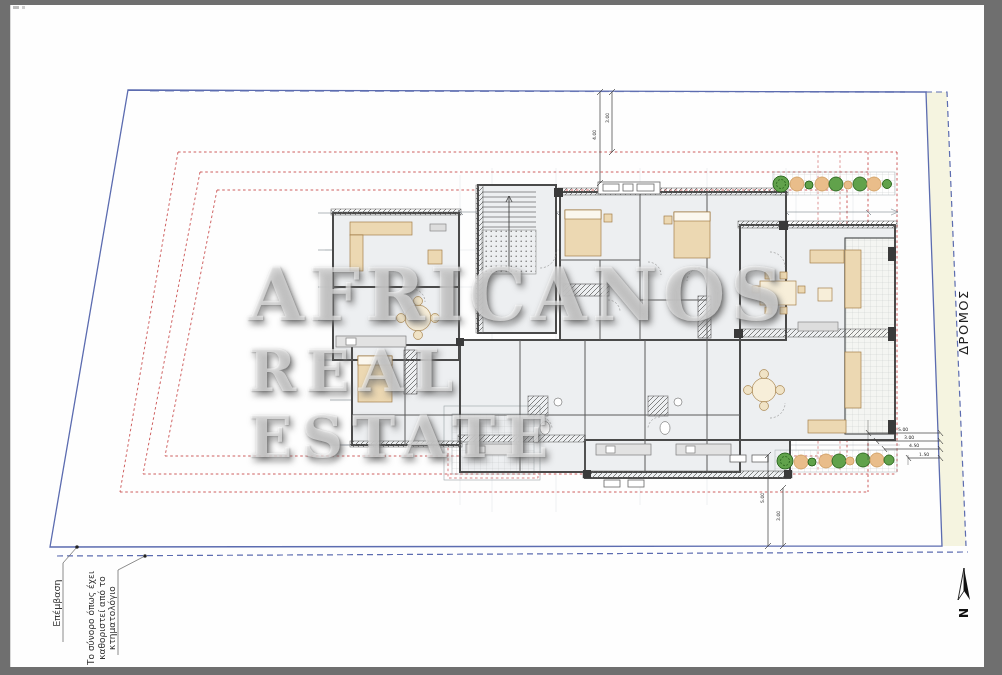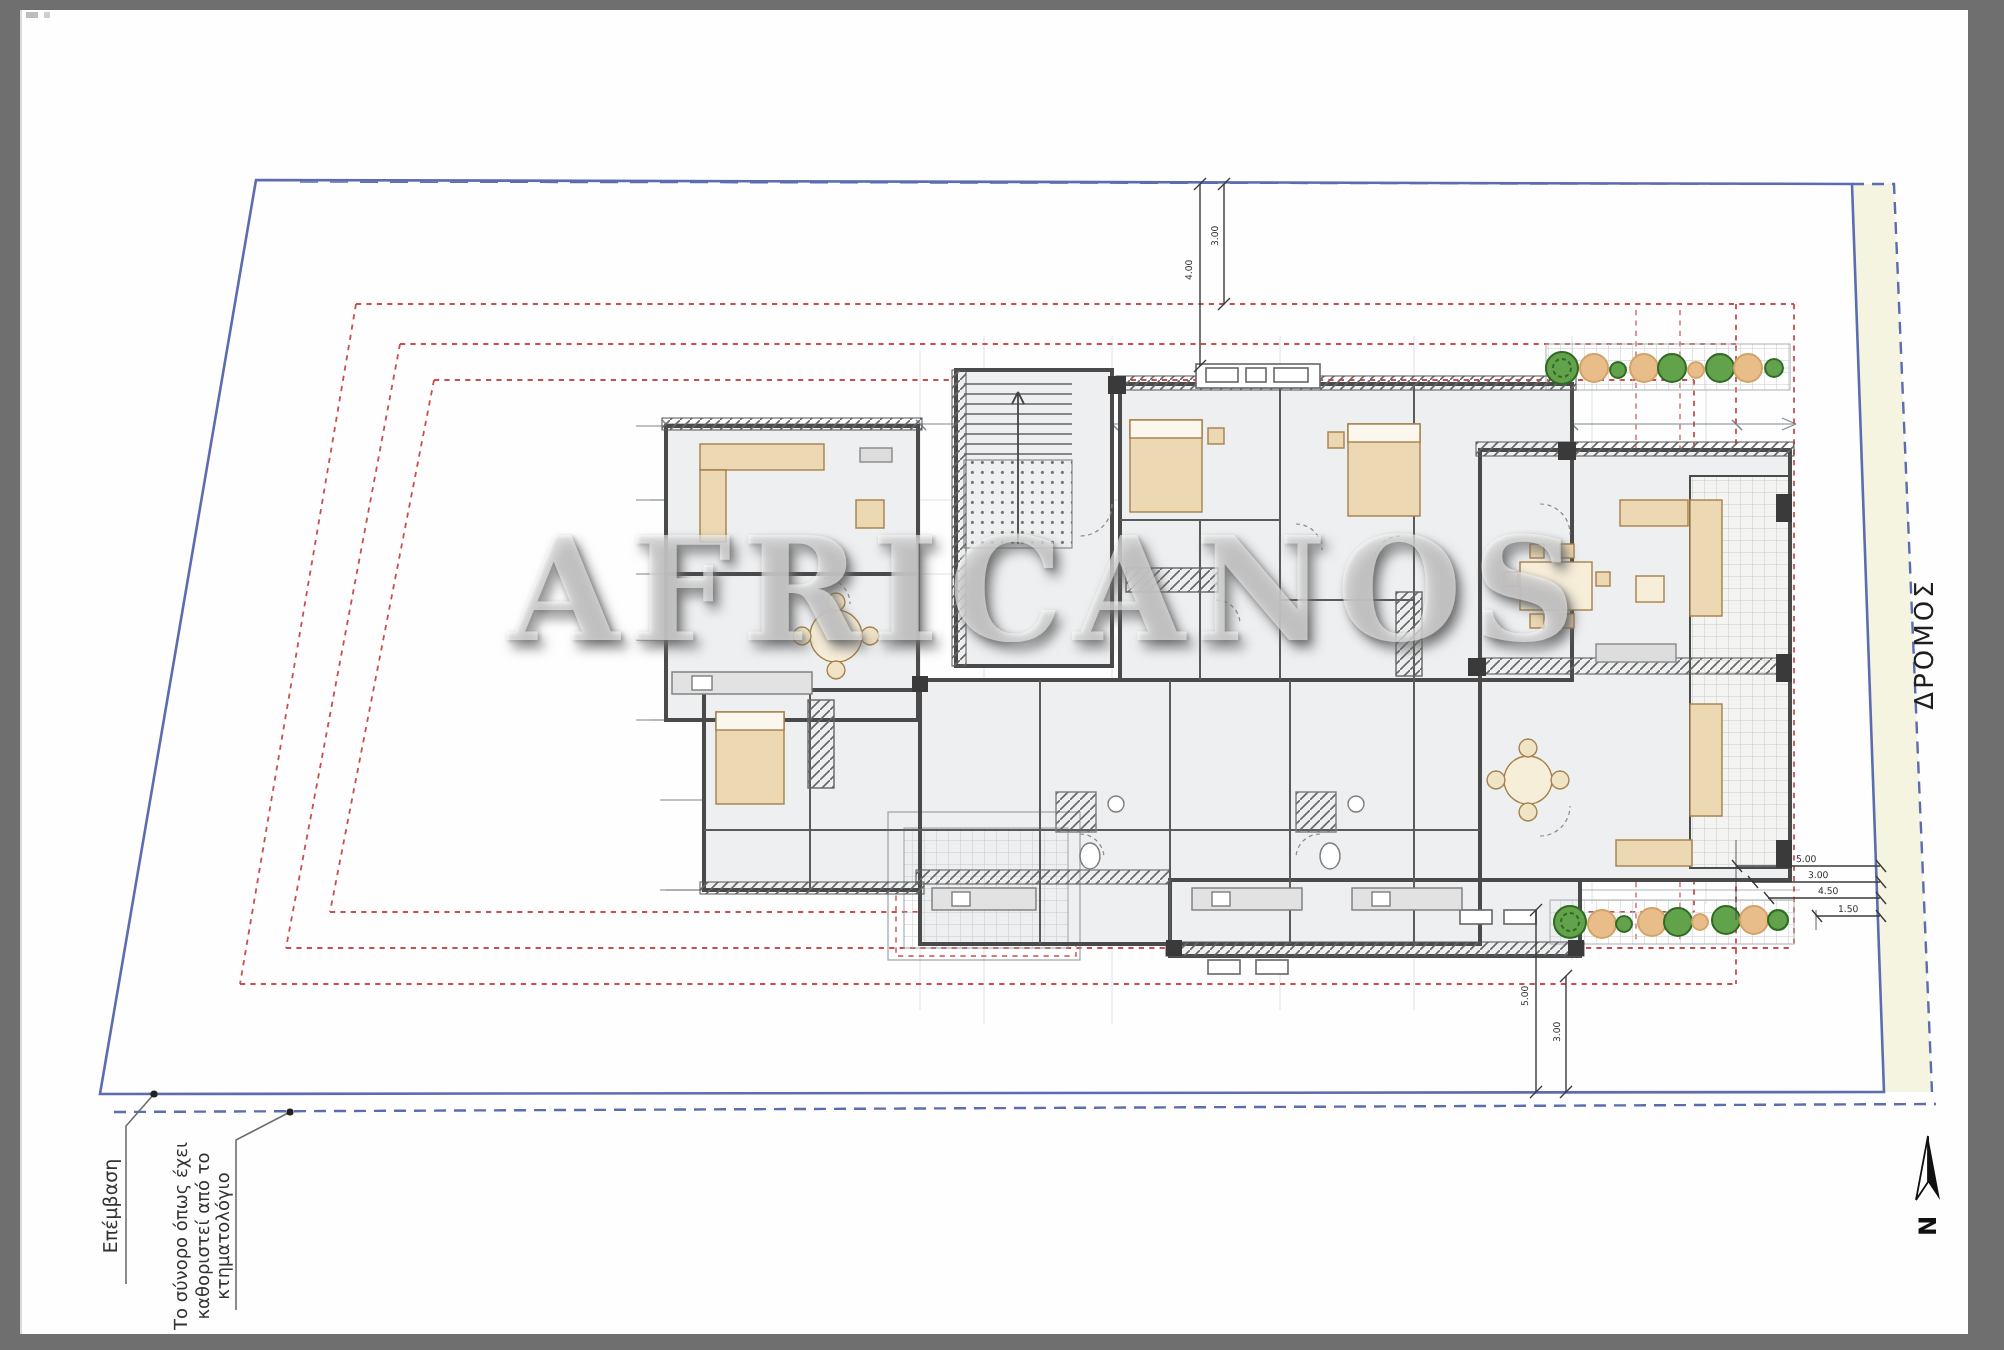--- a/index.html
+++ b/index.html
@@ -7,21 +7,21 @@
          font-family:"DejaVu Sans",sans-serif;}
   .paper{position:absolute;left:10px;top:5px;width:973px;height:662px;background:#fefefe;
          border-left:1px solid #d9d9d9;}
   svg{position:absolute;left:0;top:0;}
   .vtext{position:absolute;white-space:nowrap;transform:translate(-50%,-50%) rotate(-90deg);
          color:#2b2b2b;}
   .road-label{font-size:13px;letter-spacing:1.5px;color:#1e1e1e;}
   .north-label{font-size:12px;font-weight:bold;color:#111;}
   .annot{font-size:9.5px;color:#333;text-align:center;line-height:11px;}
   .annot-small{font-size:9px;color:#333;text-align:center;line-height:10.5px;}
-  .watermark{position:absolute;left:248px;top:252px;width:545px;text-align:right;
+  .watermark{position:absolute;left:248px;top:252px;width:545px;text-align:left;
              font-family:"DejaVu Serif",serif;font-weight:700;
              color:rgba(255,255,255,0.55);
              text-shadow:3px 4px 6px rgba(105,105,105,0.85),1px 1px 2px rgba(130,130,130,0.6);
              pointer-events:none;}
   .watermark .l1{font-size:72px;line-height:86px;letter-spacing:5px;display:block;}
   .watermark .l2{font-size:58px;line-height:66px;letter-spacing:9px;display:block;}
 </style>
 </head>
 <body>
 
@@ -330,20 +330,21 @@
     </g>
 
     <g>
       <path d="M964,568 L958,600 L964,591 Z" fill="#ffffff" stroke="#111" stroke-width="0.9"></path>
       <path d="M964,568 L970,600 L964,591 Z" fill="#111111"></path>
     </g>
   </svg>
 
   <div class="watermark">
     <span class="l1">AFRICANOS</span>
+    <span class="l2">REAL ESTATE</span>
   </div>
 
   <div class="vtext road-label" style="left:963px;top:322px;">ΔΡΟΜΟΣ</div>
 
   <div class="vtext north-label" style="left:964px;top:613px;">N</div>
 
   <div class="vtext annot" style="left:56px;top:603px;">Επέμβαση</div>
 
   <div class="vtext annot-small" style="left:102px;top:618px;">
     <div>Το σύνορο όπως έχει</div>

